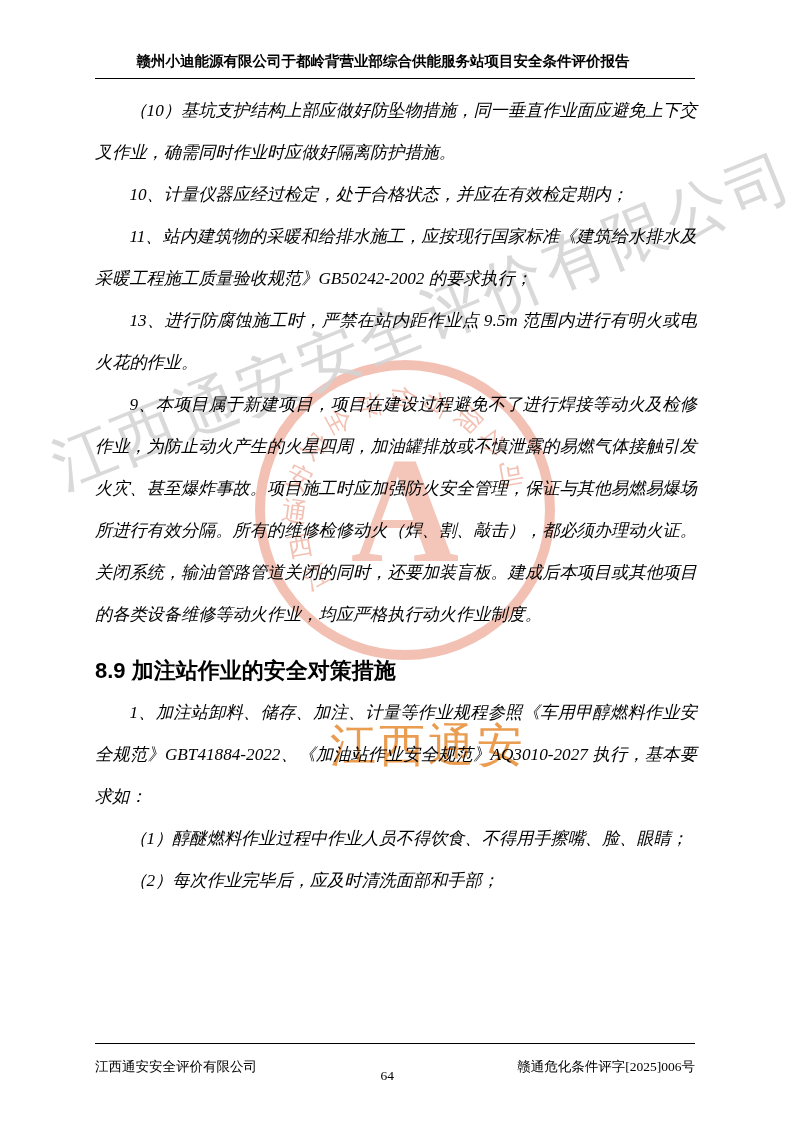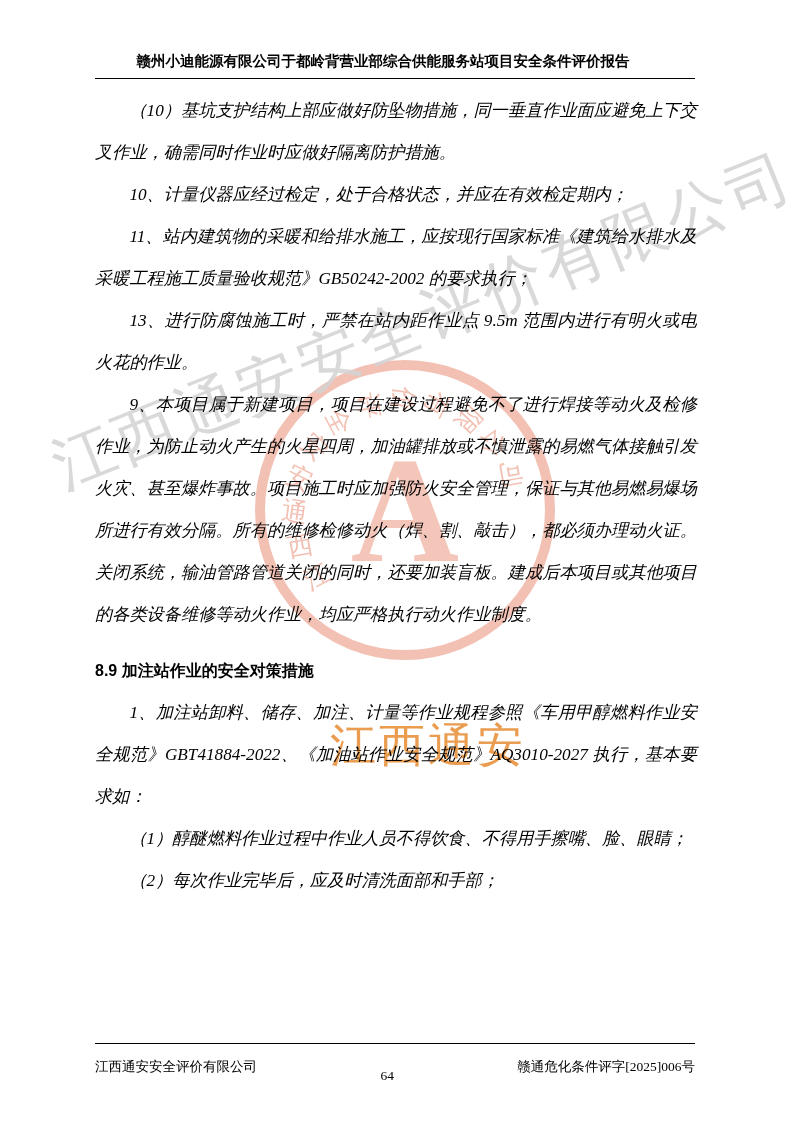--- a/index.html
+++ b/index.html
@@ -132,21 +132,21 @@
     font-size: 17.2px;
     line-height: 42px;
     text-align: justify;
     text-justify: inter-ideograph;
     text-indent: 2em;
     font-family: "Liberation Serif", "DejaVu Serif", serif;
     font-style: italic;
   }
   h3.sec {
     margin: 14px 0 0 0;
-    font-size: 16px;
+    font-size: 22px;
     font-weight: bold;
     line-height: 42px;
     font-family: "Liberation Sans", "DejaVu Sans", sans-serif;
     text-indent: 0;
   }
 
   .footer-rule {
     position: absolute;
     left: 95px;
     top: 1043px;

